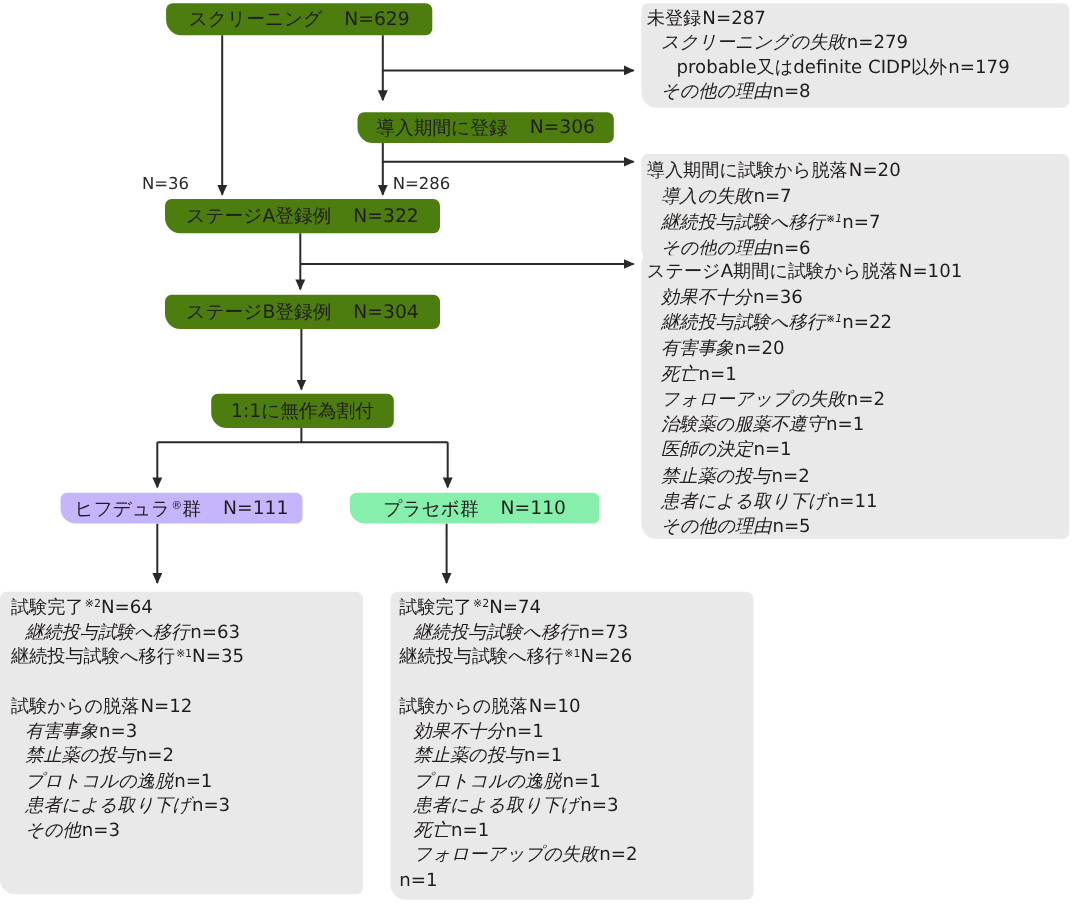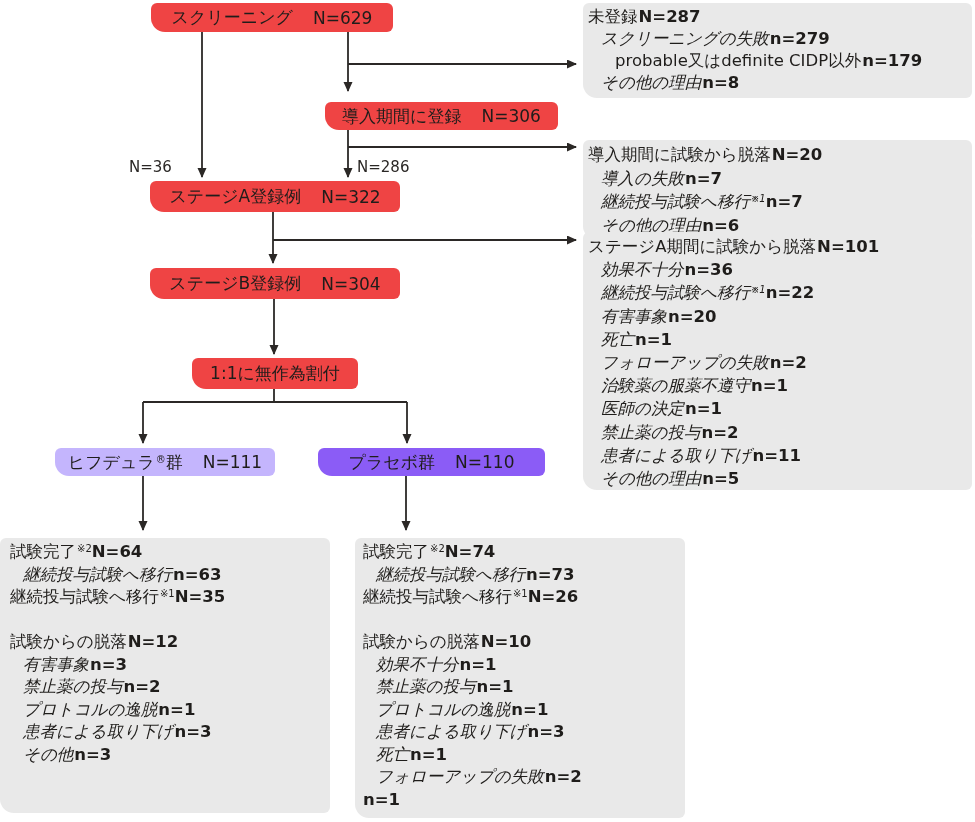--- a/index.html
+++ b/index.html
@@ -10,32 +10,32 @@
   }
   #canvas{
     position:relative;
     width:975px;height:822px;
     background:#ffffff;
     overflow:hidden;
   }
   
   .node{
     position:absolute;
-    background:#ef4444;
+    background:#4d7c0f;
     border-radius:6px 6px 6px 14px;
     display:flex;
     align-items:center;
     justify-content:center;
     gap:20px;
     font-size:17px;
     font-weight:500;
     white-space:nowrap;
   }
   .node.pink{background:#c4b5fd;}
-  .node.gray{background:#8b5cf6;}
+  .node.gray{background:#86efac;}
   .nlbl,.nval{display:inline-block;}
   
   .detail-box{
     position:absolute;
     background:#e9e9e9;
     border-radius:6px 6px 6px 14px;
     padding:3px 0 0 0;
     box-sizing:border-box;
     font-size:16.5px;
     overflow:hidden;
@@ -44,21 +44,21 @@
     display:flex;
     justify-content:flex-start;
     align-items:baseline;
     height:var(--lh,23px);
     line-height:var(--lh,23px);
     padding:0 var(--pr,6px) 0 var(--pl,6px);
     white-space:nowrap;
   }
   .detail-box .row.ind1 .lbl{padding-left:13px;font-style:italic;}
   .detail-box .row.ind2 .lbl{padding-left:27px;}
-  .detail-box .val{text-align:right;font-weight:bold;}
+  .detail-box .val{text-align:right;}
   .sup{
     font-size:10px;
     position:relative;
     top:-5px;
     margin-left:1px;
   }
   
   #edges{position:absolute;left:0;top:0;pointer-events:none;}
   .edge-label{
     position:absolute;

